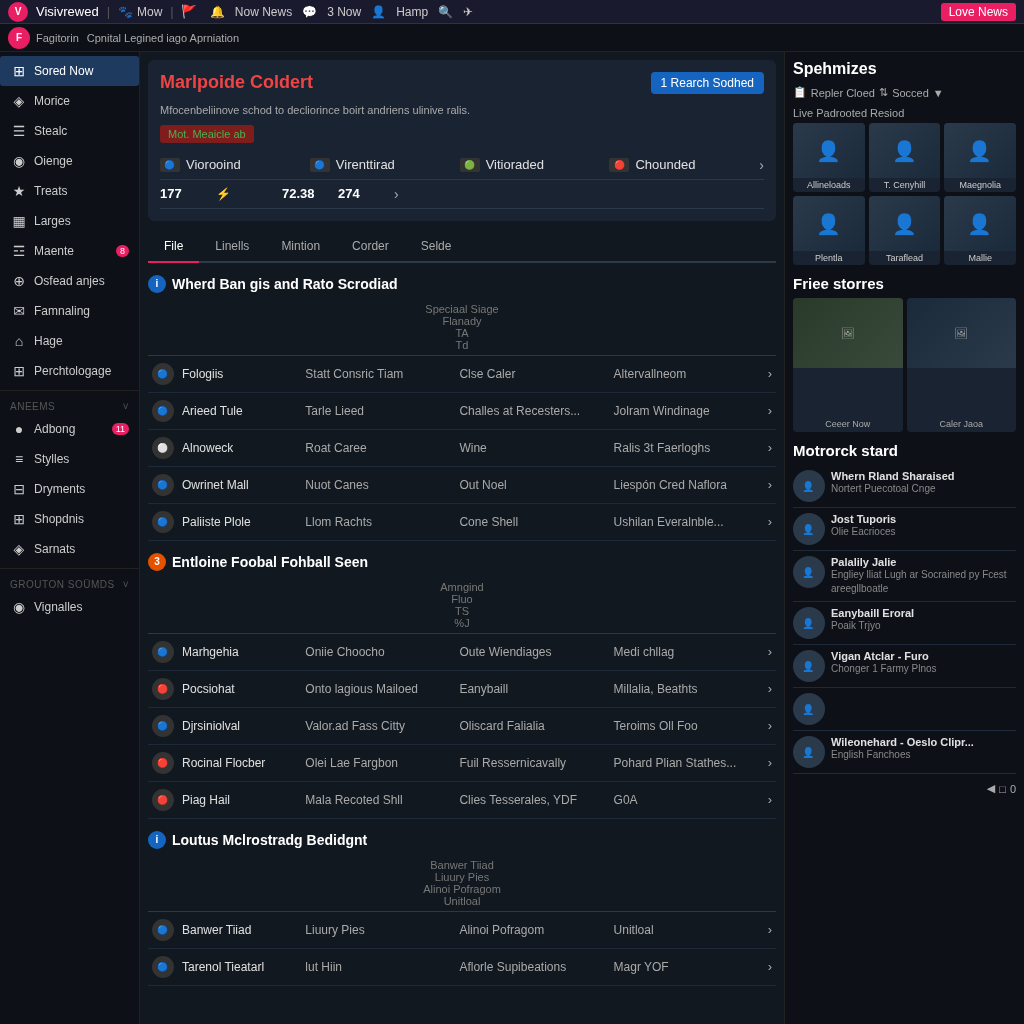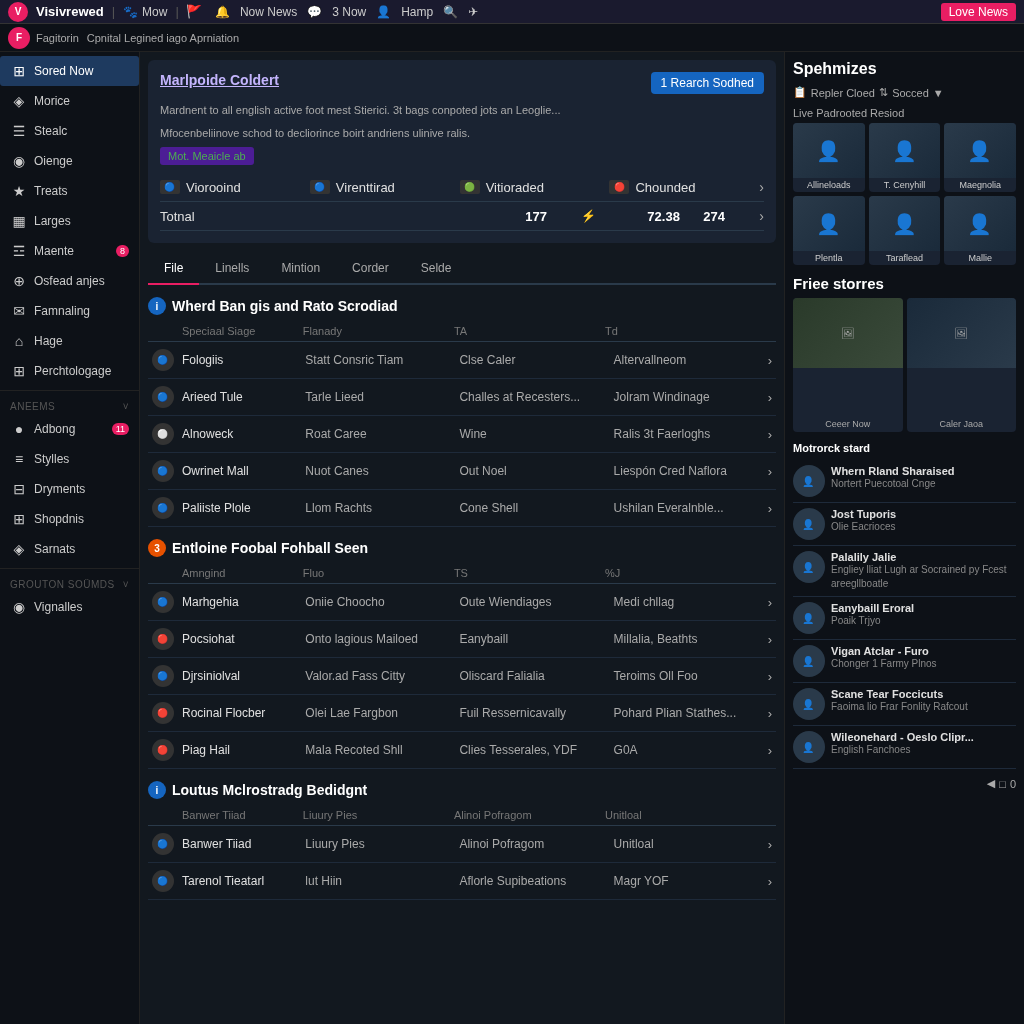--- a/index.html
+++ b/index.html
@@ -8,21 +8,21 @@
     
     .top-nav {
       background: #1a1a2e;
       display: flex;
       align-items: center;
       padding: 4px 8px;
       border-bottom: 1px solid #333;
       gap: 8px;
       height: 24px;
     }
-    .top-nav .site-name { font-weight: bold; color: #fff; font-size: 13px; }
+    .top-nav .site-name { font-weight: normal; color: #fff; font-size: 13px; }
     .top-nav .nav-user { display: flex; align-items: center; gap: 4px; font-size: 12px; color: #ccc; }
     .top-nav .nav-sep { color: #555; }
     .top-nav .love-news-btn {
       background: #e91e63;
       color: #fff;
       border: none;
       padding: 2px 8px;
       border-radius: 3px;
       font-size: 12px;
       cursor: pointer;
@@ -109,32 +109,32 @@
       border-radius: 6px;
       padding: 12px;
       margin-bottom: 10px;
     }
     .match-card-header {
       display: flex;
       align-items: flex-start;
       justify-content: space-between;
       margin-bottom: 8px;
     }
-    .match-title { font-size: 14px; font-weight: bold; color: #c4b5fd; text-decoration: underline; }
+    .match-title { font-size: 18px; font-weight: bold; color: #ef4444; }
     .match-badge {
       background: #1565c0;
       color: #fff;
       padding: 4px 10px;
       border-radius: 4px;
       font-size: 12px;
       white-space: nowrap;
     }
     .match-desc { font-size: 11px; color: #aaa; margin-bottom: 6px; line-height: 1.5; }
     .match-secondary-badge {
-      background: #4c1d95;
+      background: #7f1d1d;
       color: #4caf50;
       padding: 3px 8px;
       border-radius: 3px;
       font-size: 11px;
       display: inline-block;
       margin-bottom: 8px;
     }
 
     
     .teams-row {
@@ -221,20 +221,21 @@
     .data-row .col-b { flex: 1.5; font-size: 12px; color: #aaa; }
     .data-row .col-arrow { color: #aaa; font-size: 13px; }
 
     .col-headers {
       display: flex;
       align-items: center;
       padding: 4px 4px;
       border-bottom: 1px solid #2a3a4a;
       font-size: 11px;
       color: #777;
+      flex-direction: column;
     }
     .col-headers .ch-name { flex: 1.2; }
     .col-headers .ch-team { flex: 1.5; }
     .col-headers .ch-a { flex: 1.5; }
     .col-headers .ch-b { flex: 1.5; }
     .col-headers .ch-arrow { width: 16px; }
     .ch-spacer { width: 30px; }
 
     
     .right-sidebar {
@@ -290,21 +291,21 @@
       cursor: pointer;
     }
     .story-img {
       width: 100%; height: 70px;
       background: linear-gradient(135deg, #2a3a4a, #3a2a2a);
       display: flex; align-items: center; justify-content: center;
       font-size: 11px; color: #aaa;
     }
     .story-label { font-size: 9px; color: #aaa; padding: 3px; text-align: center; margin-top: 48px; }
 
-    .motroerk-title { font-size: 11px; font-weight: bold; color: #fff; margin: 8px 0 6px; }
+    .motroerk-title { font-size: 15px; font-weight: bold; color: #fff; margin: 8px 0 6px; }
     .motroerk-item {
       display: flex;
       align-items: flex-start;
       gap: 6px;
       padding: 5px 0;
       border-bottom: 1px solid #1e2a3a;
       cursor: pointer;
     }
     .mi-avatar {
       width: 32px; height: 32px;
@@ -448,40 +449,38 @@
     </div>
   </div>
 
   <div class="main-content">
 
     <div class="match-card">
       <div class="match-card-header">
         <span class="match-title">Marlpoide Coldert</span>
         <span class="match-badge">1 Rearch Sodhed</span>
       </div>
-      <div class="match-desc">Mardnent to all english active foot mest Stierici. 3t bags conpoted jots an Leoglie...</div>
       <div class="match-desc">Mfocenbeliinove schod to decliorince boirt andriens ulinive ralis.</div>
       <span class="match-secondary-badge">Mot. Meaicle ab</span>
 
       
       <div class="teams-row">
         <div class="team-flag">🔵</div>
         <span class="team-name">Viorooind</span>
         <div class="team-flag">🔵</div>
         <span class="team-name">Virenttirad</span>
         <div class="team-flag">🟢</div>
         <span class="team-name">Vitioraded</span>
         <div class="team-flag">🔴</div>
         <span class="team-name">Chounded</span>
         <span class="arrow-btn">›</span>
       </div>
 
       
       <div class="teams-row">
-        <span class="team-name">Totnal</span>
         <span class="team-score">177</span>
         <span class="team-extra">⚡</span>
         <span class="team-score">72.38</span>
         <span class="team-score">274</span>
         <span class="arrow-btn">›</span>
       </div>
     </div>
 
     <div class="tabs">
       <div class="tab active">File</div>
@@ -718,24 +717,20 @@
     </div>
     <div class="motroerk-item">
       <div class="mi-avatar">👤</div>
       <div class="mi-text">
         <div class="mi-name">Vigan Atclar - Furo</div>
         <div class="mi-desc">Chonger 1 Farmy Plnos</div>
       </div>
     </div>
     <div class="motroerk-item">
       <div class="mi-avatar">👤</div>
-      <div class="mi-text">
-        <div class="mi-name">Scane Tear Foccicuts</div>
-        <div class="mi-desc">Faoima lio Frar Fonlity Rafcout</div>
-      </div>
     </div>
     <div class="motroerk-item">
       <div class="mi-avatar">👤</div>
       <div class="mi-text">
         <div class="mi-name">Wileonehard - Oeslo Clipr...</div>
         <div class="mi-desc">English Fanchoes</div>
       </div>
     </div>
 
     <div class="rs-pagination">

